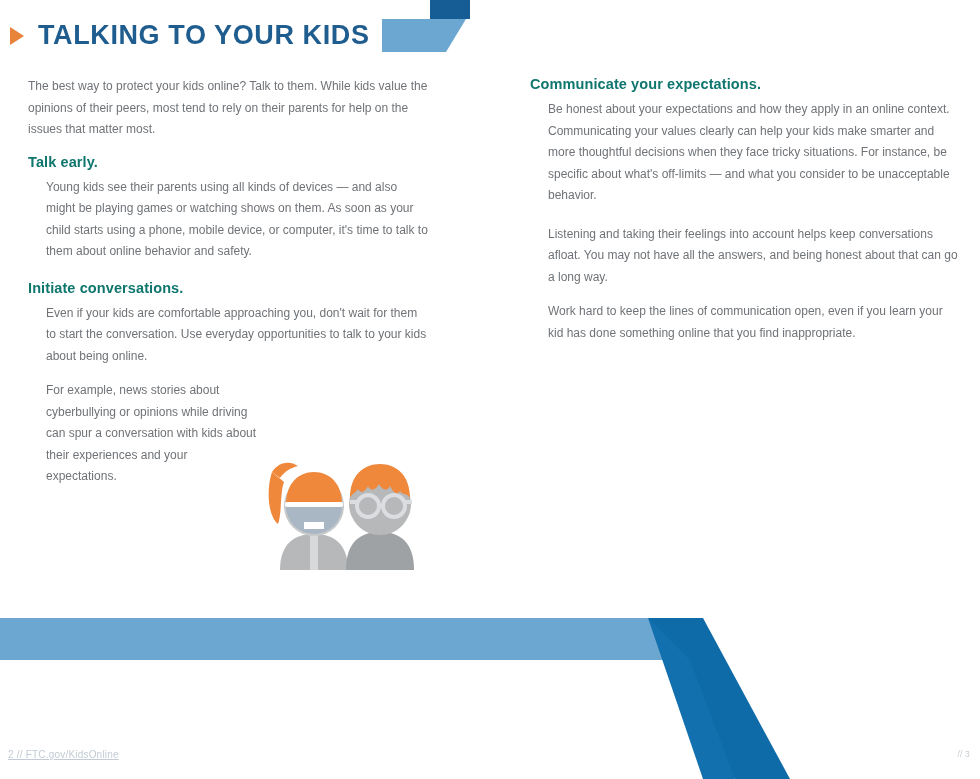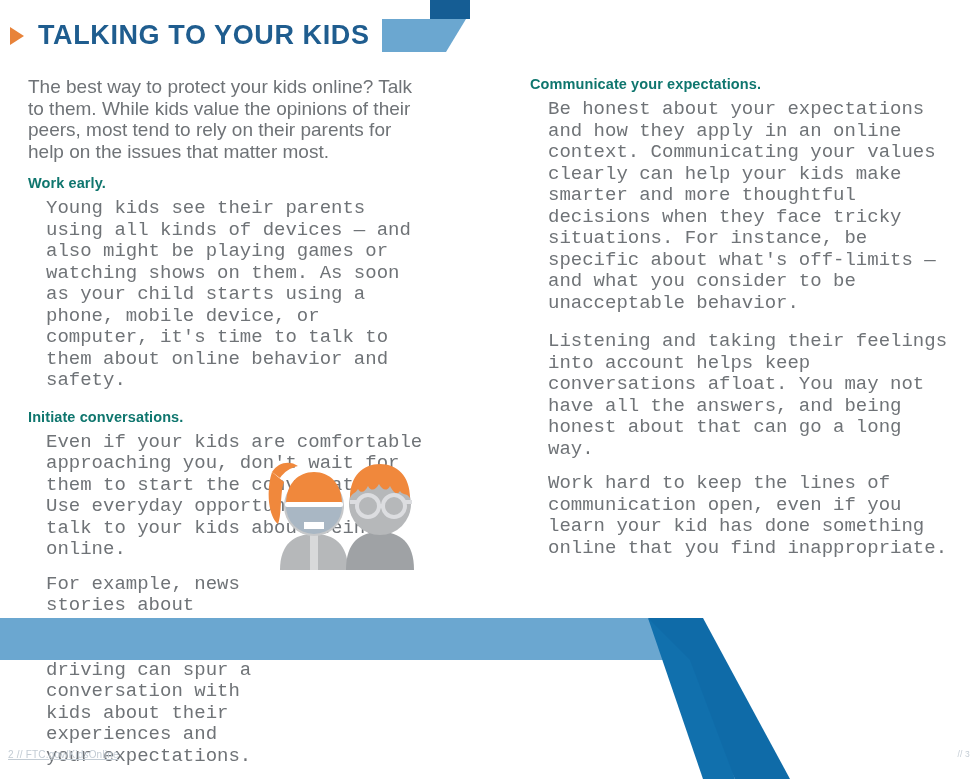--- a/index.html
+++ b/index.html
@@ -61,28 +61,28 @@
   .sec-heading {
     color: #0f766e;
     font-size: 14.5px;
     font-weight: bold;
     letter-spacing: 0.1px;
     margin: 0 0 7px 0;
   }
 
   .body-text {
     color: #6f7377;
-    font-size: 19px;
+    font-size: 12px;
     line-height: 21.5px;
     margin: 0 0 13px 0;
   }
   .body-text:last-child { margin-bottom: 0; }
 
   .intro { margin-left: 0; }
-  .indented { margin-left: 18px; font-family: Liberation Mono, monospace; }
+  .indented { margin-left: 18px; }
   .col-right .indented { margin-left: 18px; }
 
   
   .narrow { width: 212px; }
 
   
   .kids-illustration {
     position: absolute;
     left: 258px;
     top: 448px;
@@ -130,28 +130,28 @@
   </svg>
 
   <div class="title-marker"></div>
   <div class="page-title">TALKING TO YOUR KIDS</div>
 
   <div class="col col-left">
 
     <p class="body-text intro">The best way to protect your kids online? Talk to them. While kids value the opinions of their peers, most tend to rely on their parents for help on the issues that matter most.</p>
 
     <div class="section">
-      <h2 class="sec-heading">Work early.</h2>
+      <h2 class="sec-heading">Talk early.</h2>
       <p class="body-text indented">Young kids see their parents using all kinds of devices — and also might be playing games or watching shows on them. As soon as your child starts using a phone, mobile device, or computer, it's time to talk to them about online behavior and safety.</p>
     </div>
 
     <div class="section">
       <h2 class="sec-heading">Initiate conversations.</h2>
       <p class="body-text indented">Even if your kids are comfortable approaching you, don't wait for them to start the conversation. Use everyday opportunities to talk to your kids about being online.</p>
-      <p class="body-text indented narrow">For example, news stories about cyberbullying or texting sink driving can spur a conversation with kids about their experiences and your expectations.</p>
+      <p class="body-text indented narrow">For example, news stories about cyberbullying or opinions while driving can spur a conversation with kids about their experiences and your expectations.</p>
     </div>
 
   </div>
 
   <div class="col col-right">
 
     <div class="section">
       <h2 class="sec-heading">Communicate your expectations.</h2>
       <p class="body-text indented">Be honest about your expectations and how they apply in an online context. Communicating your values clearly can help your kids make smarter and more thoughtful decisions when they face tricky situations. For instance, be specific about what's off-limits — and what you consider to be unacceptable behavior.</p>
     </div>

